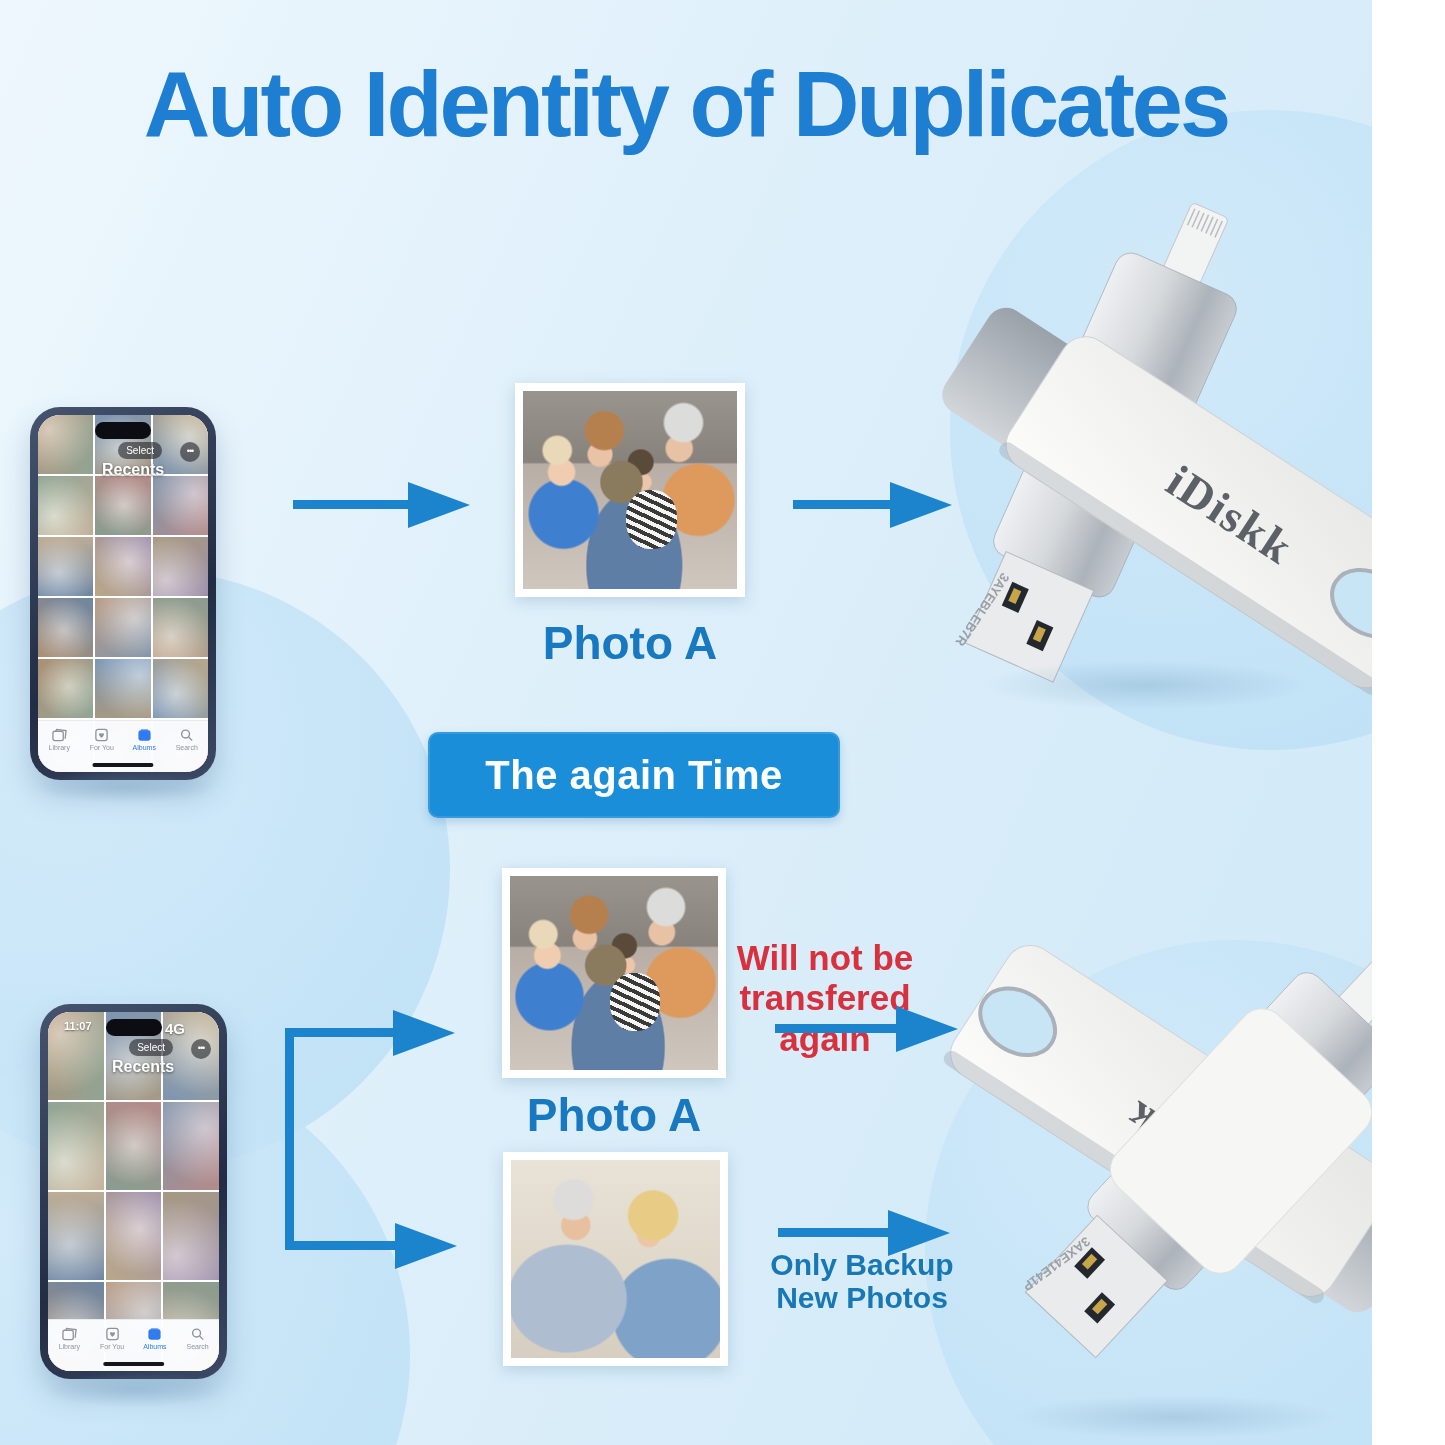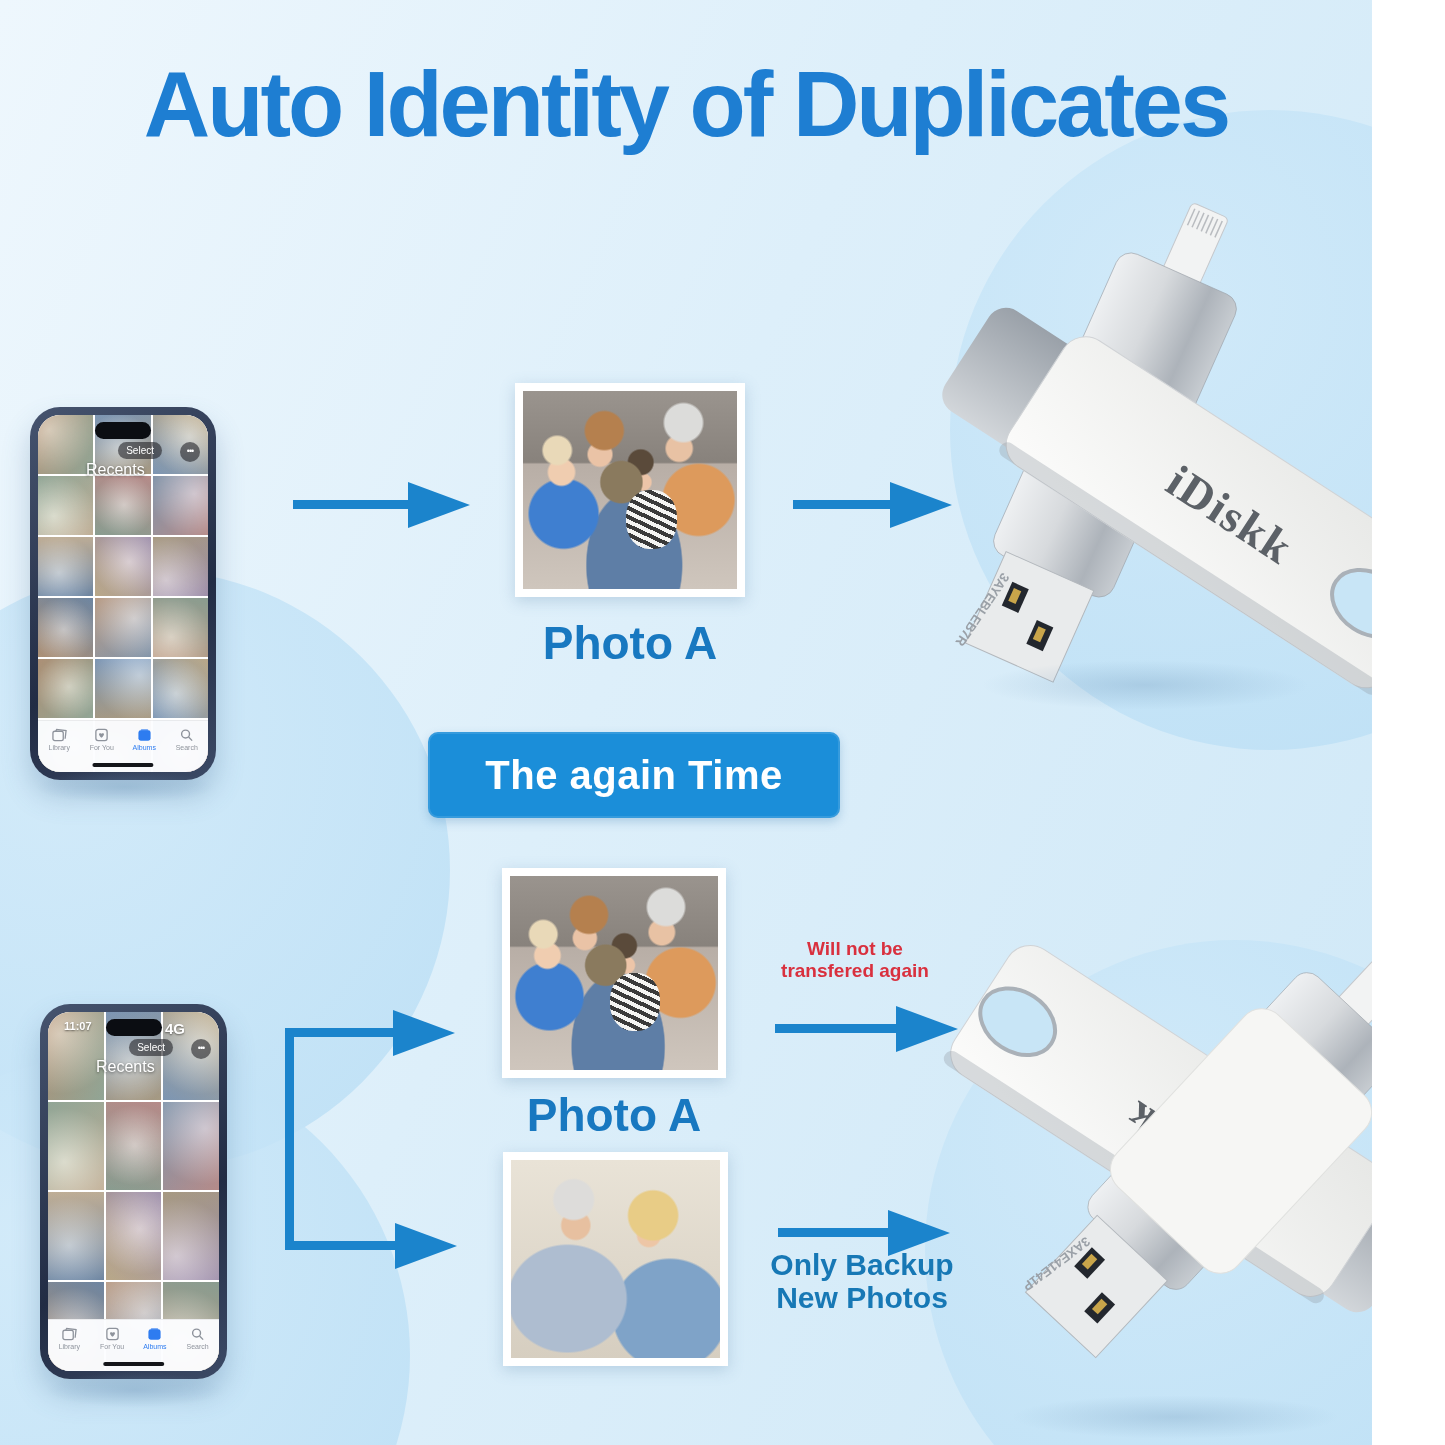--- a/index.html
+++ b/index.html
@@ -81,35 +81,35 @@
   #photoA2{left:502px;top:868px;width:224px;height:210px;}
   #photoOther{left:503px;top:1152px;width:225px;height:214px;}
 
   .photo-label{position:absolute;text-align:center;font-weight:bold;
     font-size:46px;color:var(--label_blue,#1878c0);}
   #labelA1{left:500px;top:616px;width:260px;}
   #labelA2{left:487px;top:1088px;width:254px;}
   #labelOther{left:430px;top:1372px;width:370px;font-size:48px;color:var(--other_red,#e04b52);}
 
   .note{position:absolute;text-align:center;font-weight:bold;line-height:1.15;}
-  #rednote{left:730px;top:938px;width:250px;font-size:19px;color:var(--note_red,#d9303e);}
+  #rednote{left:700px;top:938px;width:250px;font-size:35px;color:var(--note_red,#d9303e);}
   #bluenote{left:748px;top:1248px;width:228px;font-size:30px;line-height:1.1;color:var(--note_blue,#1778b5);}
 
   
   .phone{position:absolute;background:linear-gradient(145deg,#46546f,#222c44 60%,#3c4a66);
     border-radius:30px;padding:8px;box-sizing:border-box;
     box-shadow:0 16px 28px rgba(70,110,150,.30);}
   .screen{position:relative;width:100%;height:100%;background:#ffffff;
     border-radius:22px;overflow:hidden;}
   .pgrid{position:absolute;left:0;top:0;right:0;bottom:0;display:grid;
     grid-template-columns:repeat(3,1fr);gap:2px;background:#ffffff;}
   .tile{width:100%;height:100%;}
   .island{position:absolute;top:7px;left:50%;transform:translateX(-50%);
     width:56px;height:17px;background:#0b0d12;border-radius:10px;z-index:6;}
-  .gallery-title{position:absolute;top:46px;left:8px;color:#fff;font-weight:normal;
+  .gallery-title{position:absolute;top:46px;left:24px;color:#fff;font-weight:bold;
     font-size:16px;text-shadow:0 1px 3px rgba(0,0,0,.55);z-index:5;padding-left:40px;}
   .select-pill{position:absolute;top:27px;right:46px;background:rgba(35,35,40,.6);
     color:#fff;font-size:10px;padding:3px 8px;border-radius:999px;z-index:5;}
   .more-pill{position:absolute;top:27px;right:8px;width:20px;height:20px;border-radius:50%;
     background:rgba(35,35,40,.6);color:#fff;font-size:9px;line-height:19px;
     text-align:center;z-index:5;letter-spacing:-1px;}
   .ptime{position:absolute;top:8px;left:16px;color:#fff;font-size:11px;font-weight:bold;
     text-shadow:0 1px 2px rgba(0,0,0,.5);z-index:5;}
   .pnet{position:absolute;top:8px;right:34px;color:#fff;font-size:15px;font-weight:bold;
     text-shadow:0 1px 2px rgba(0,0,0,.5);z-index:5;}

